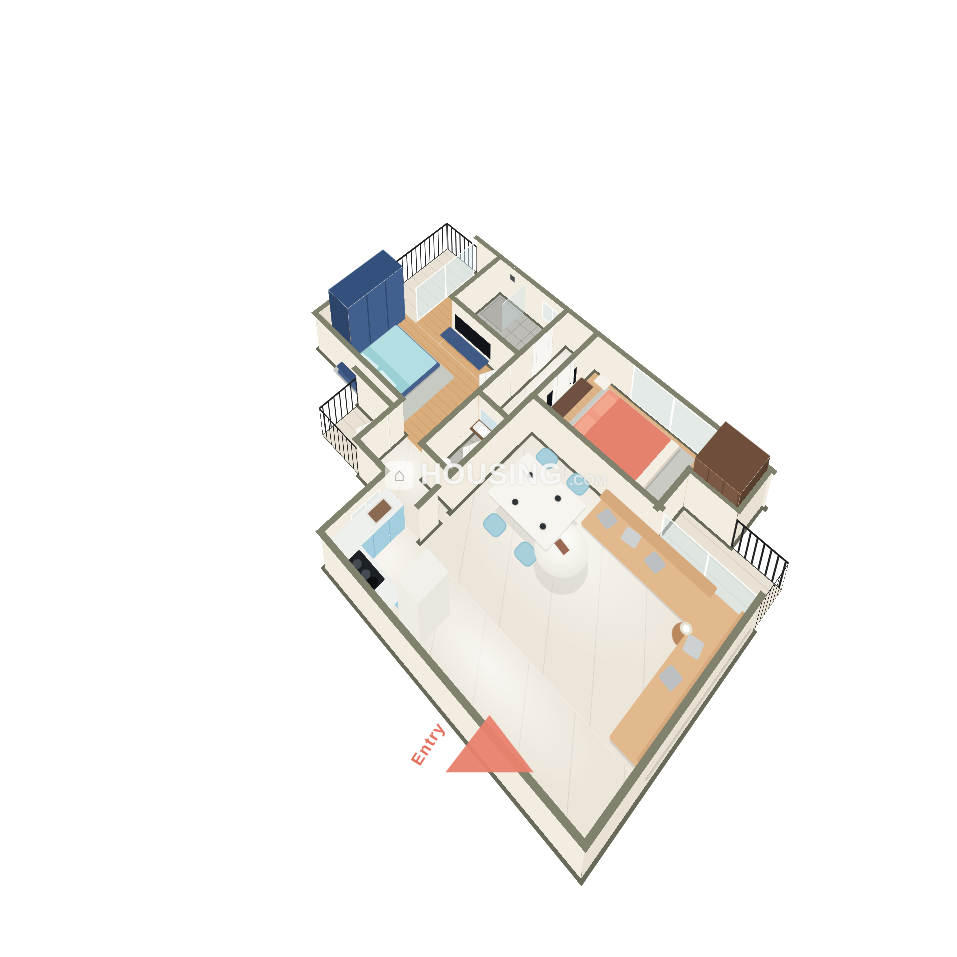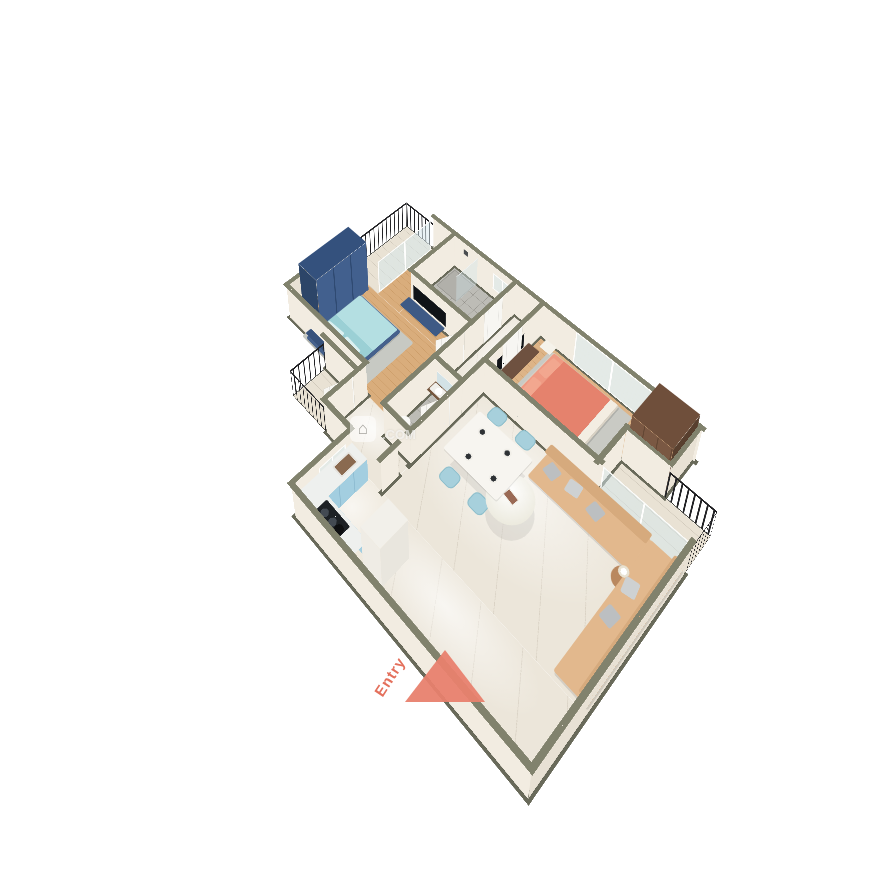--- a/index.html
+++ b/index.html
@@ -224,18 +224,19 @@
       <div class="t" style="left:385px;top:225px;width:10px;height:145px;"></div>
       <div class="t" style="left:385px;top:385px;width:10px;height:50px;"></div>
       <div class="t" style="left:235px;top:325px;width:10px;height:110px;"></div>
       <div class="t" style="left:235px;top:425px;width:85px;height:10px;"></div>
 
     </div>
   </div>
 
   <div class="watermark">
     <span class="wm-box">⌂</span>
+    <span class="wm-text">HOUSING</span>
     <span class="wm-suffix">.COM</span>
   </div>
 
   <div class="entry-arrow"></div>
   <div class="entry-label">Entry</div>
 </div>
 
 </body></html>

